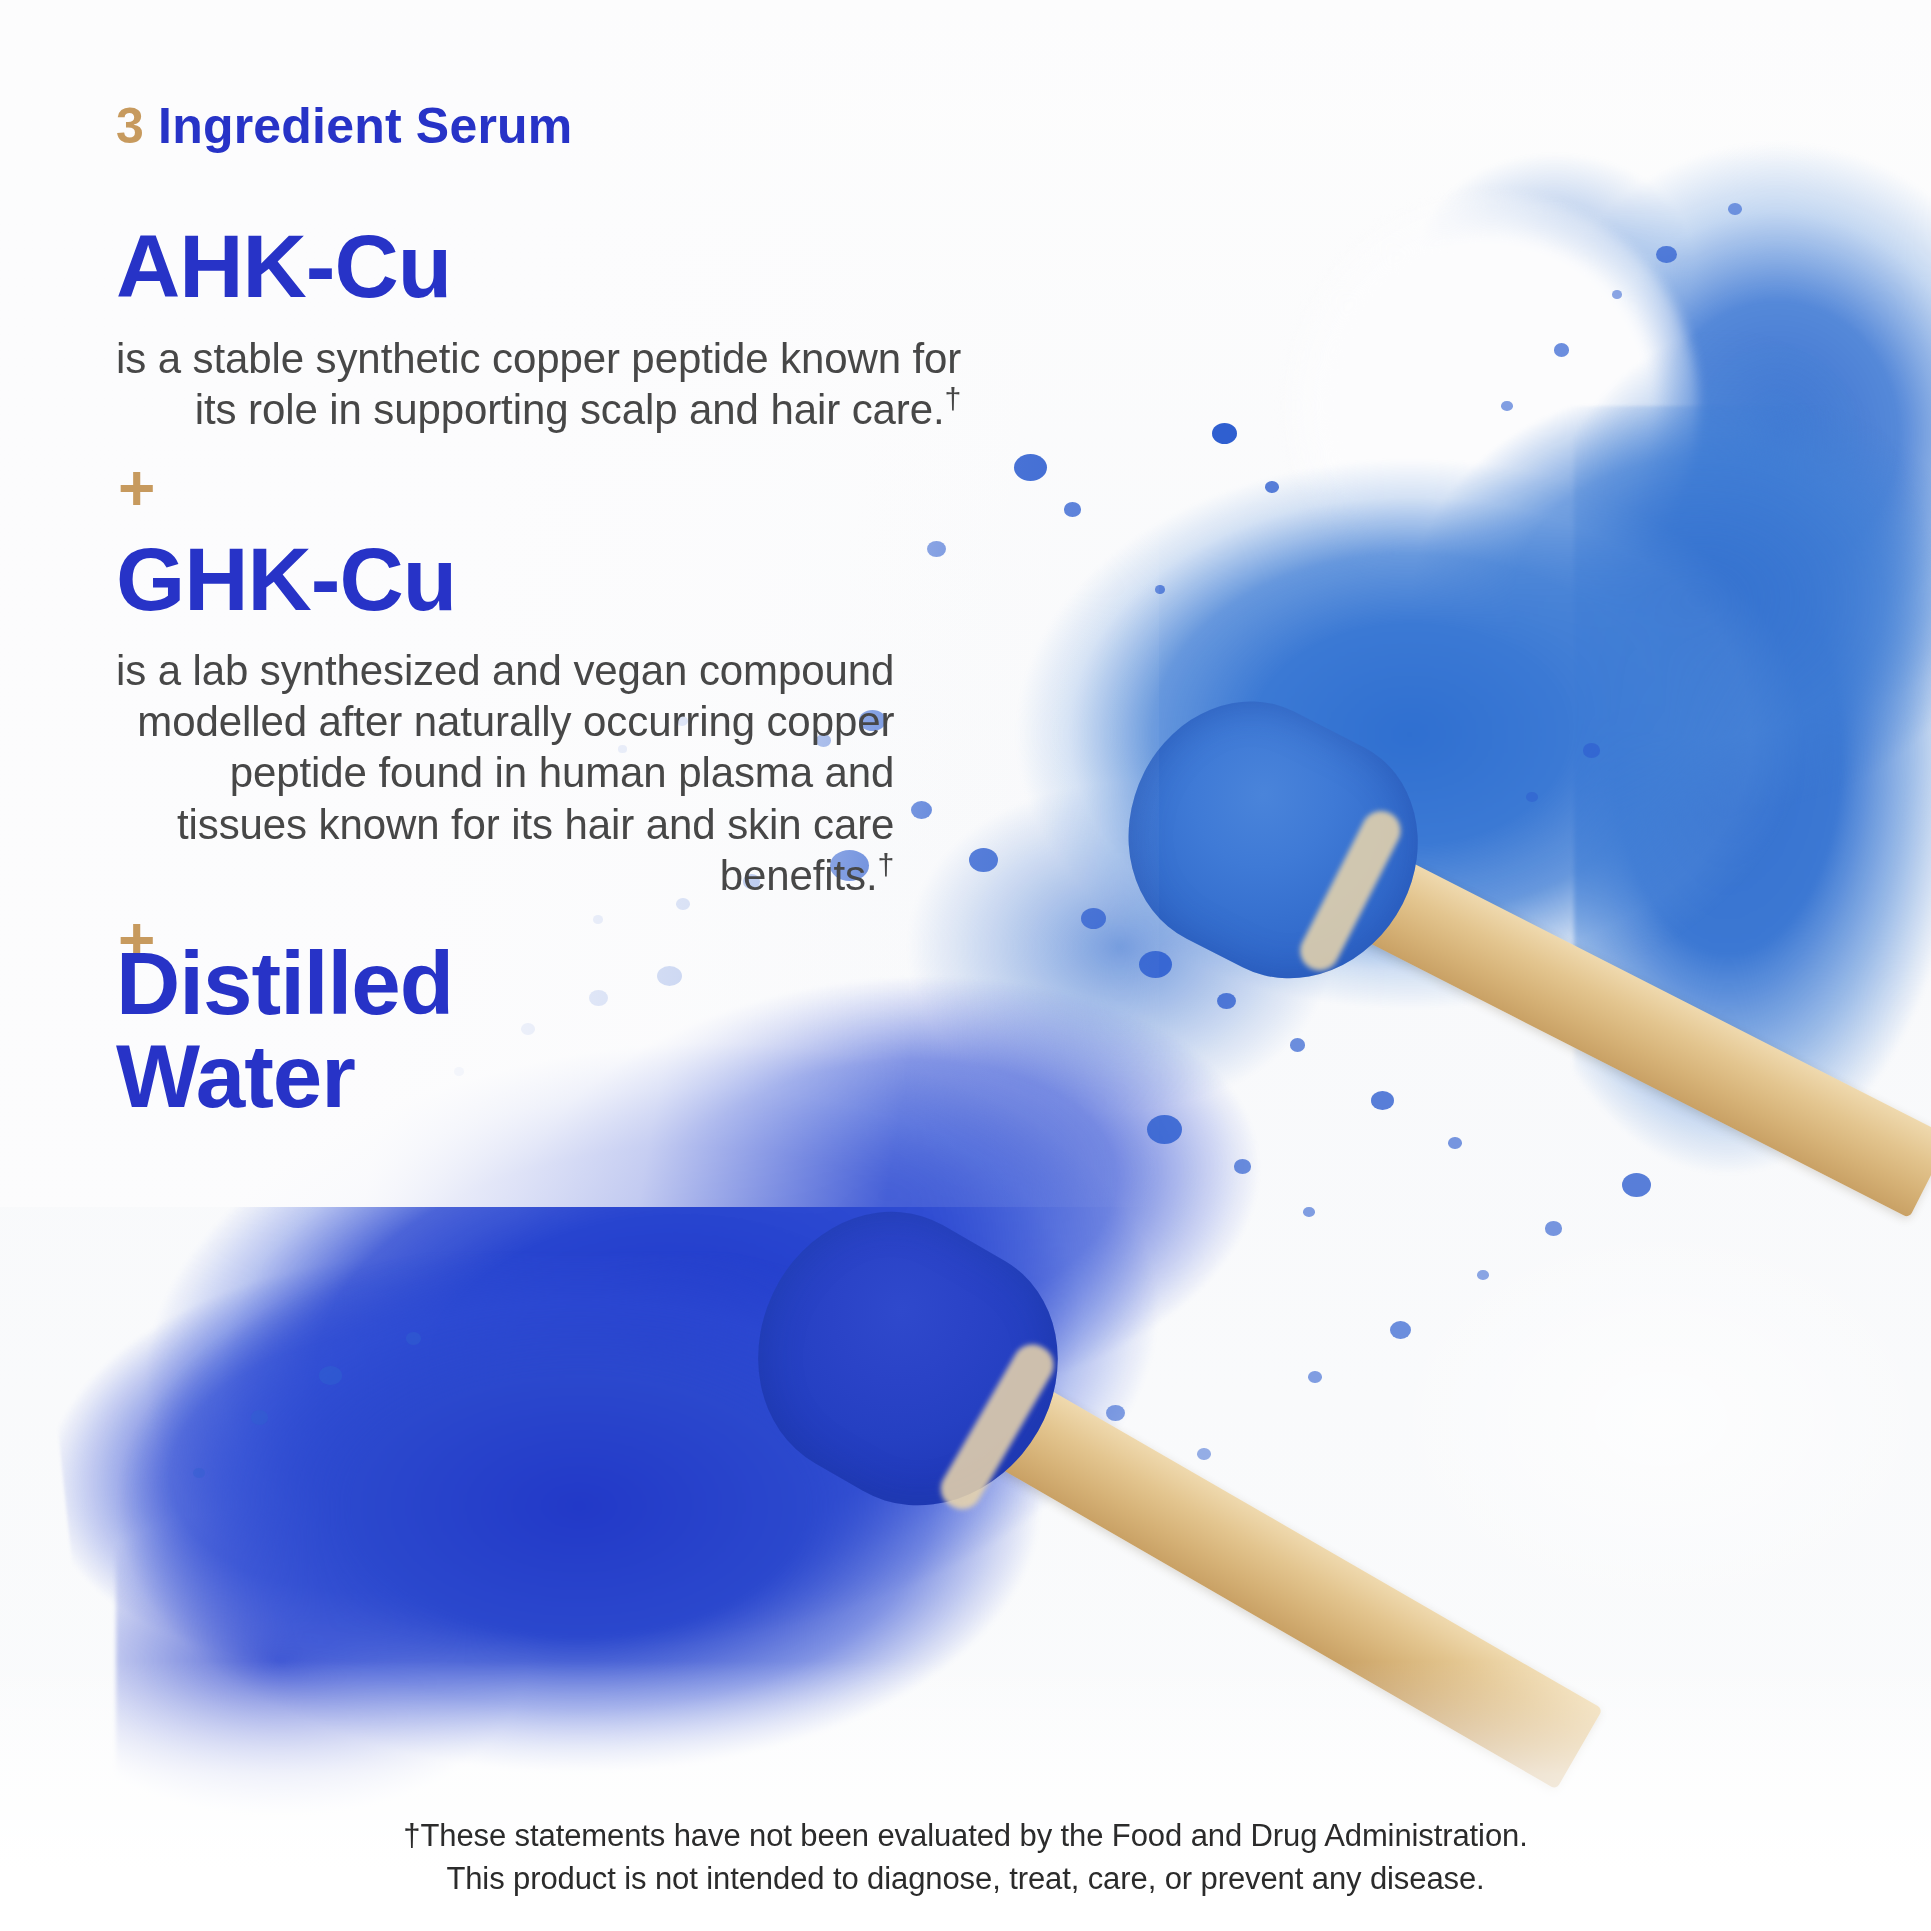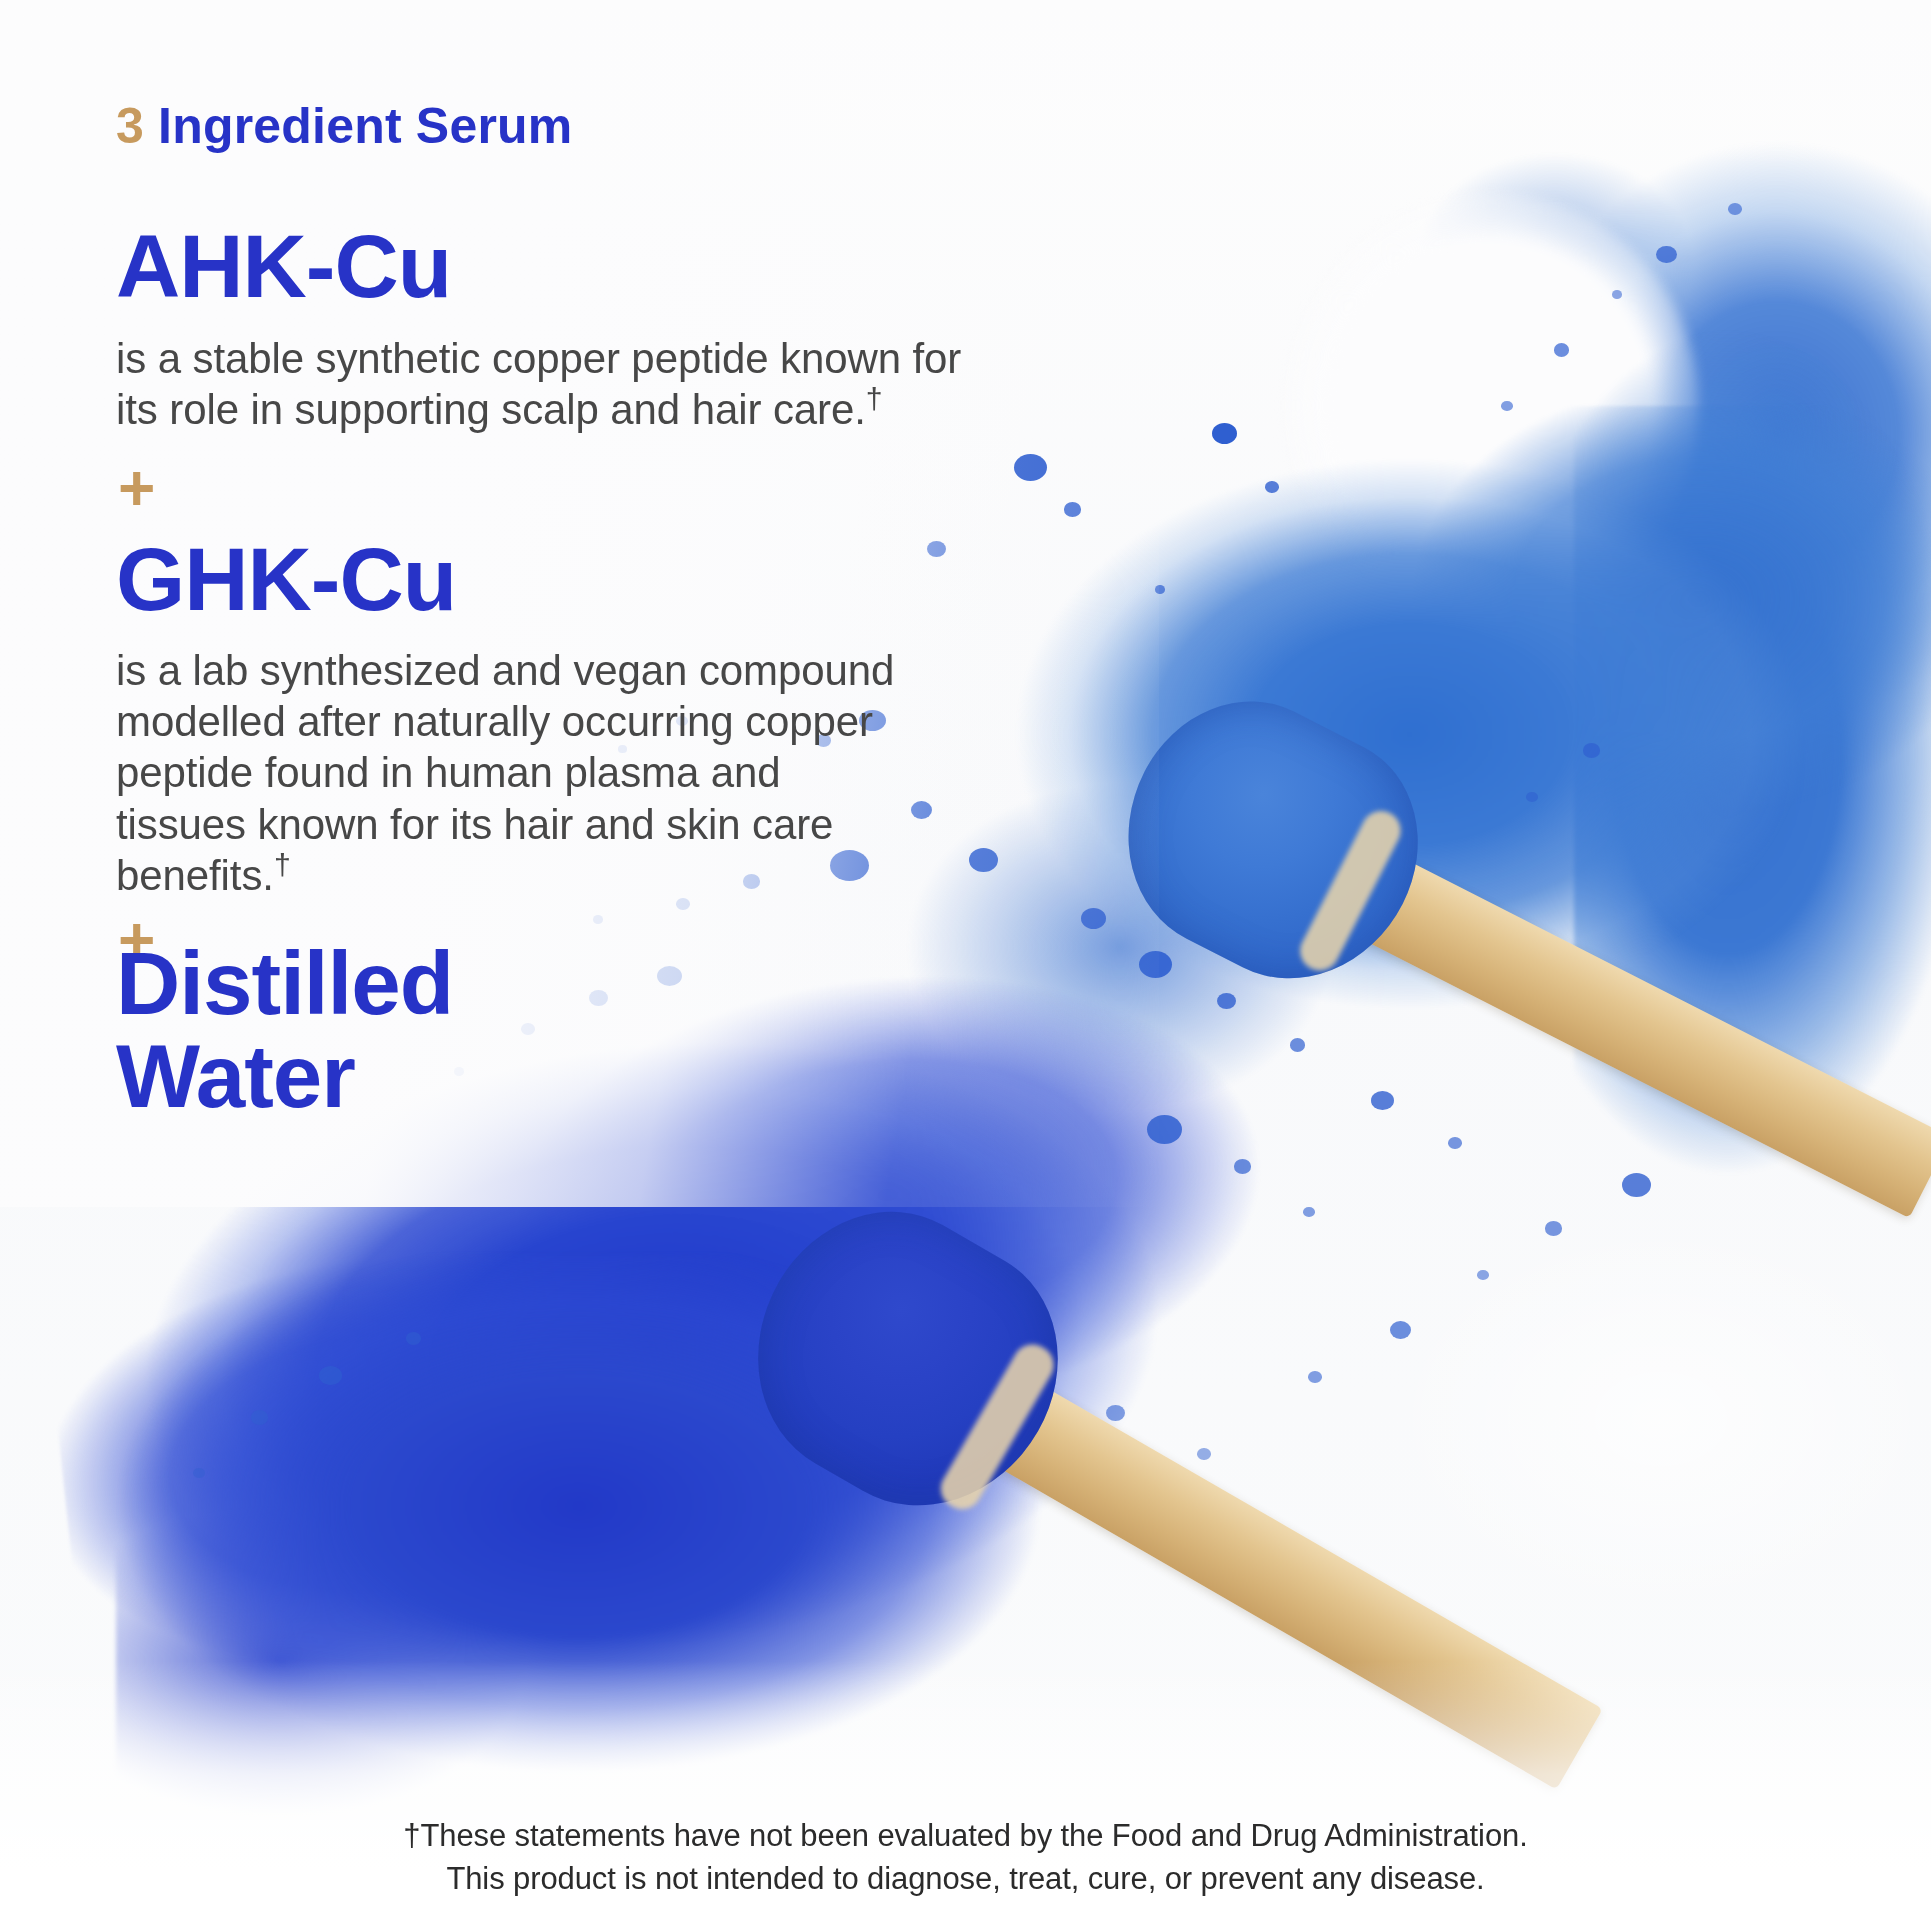--- a/index.html
+++ b/index.html
@@ -205,20 +205,21 @@
 
   .ing-body {
     position: absolute;
     left: 116px;
     font-size: 42px;
     line-height: 1.22;
     color: #474747;
     font-weight: 400;
     white-space: pre-line;
     letter-spacing: -0.1px;
+    text-align: right;
   }
   .ing-body.b1 { top: 333px; }
   .ing-body.b2 { top: 645px; }
 
   .plus {
     position: absolute;
     left: 118px;
     color: #c79a5e;
     font-size: 64px;
     font-weight: 700;
@@ -348,17 +349,17 @@
 peptide found in human plasma and
 tissues known for its hair and skin care
 benefits.</span><span class="sup">†</span></div>
 
     <div class="plus p2">+</div>
 
     <div class="ing-title t3">Distilled
 Water</div>
 
     <div class="disclaimer">†These statements have not been evaluated by the Food and Drug Administration.
-This product is not intended to diagnose, treat, cure, or prevent any disease.</div>
+This product is not intended to diagnose, treat, care, or prevent any disease.</div>
   </div>
 
 </div>
 
 
 </body></html>

